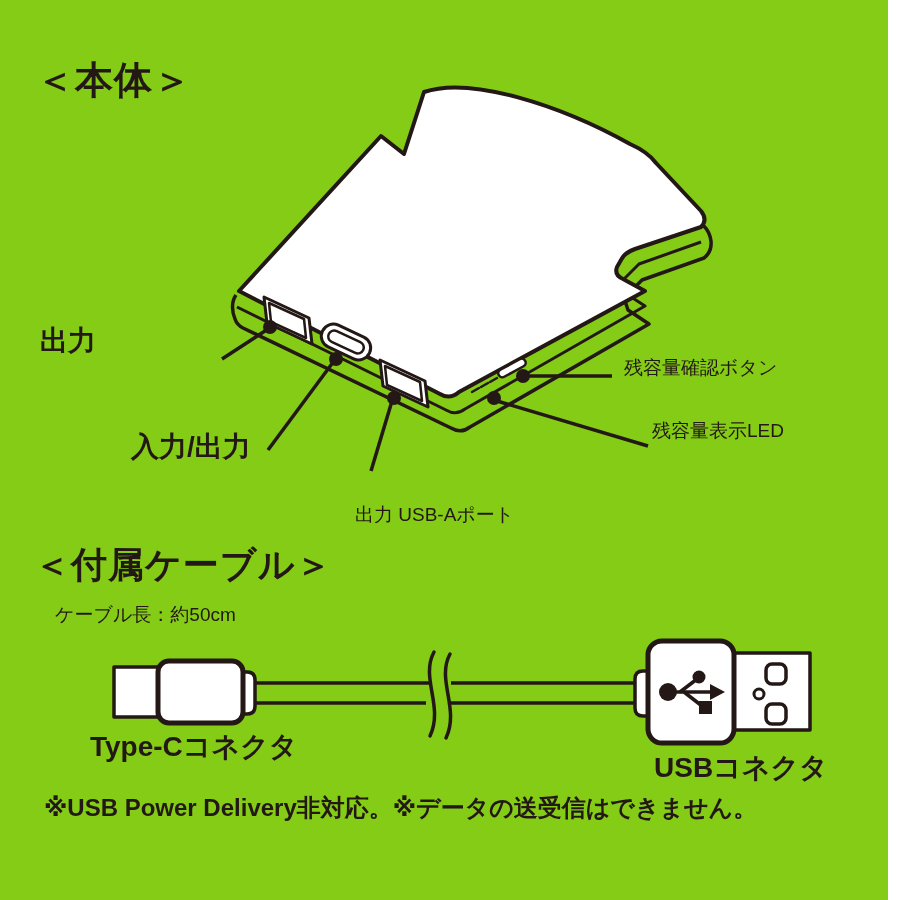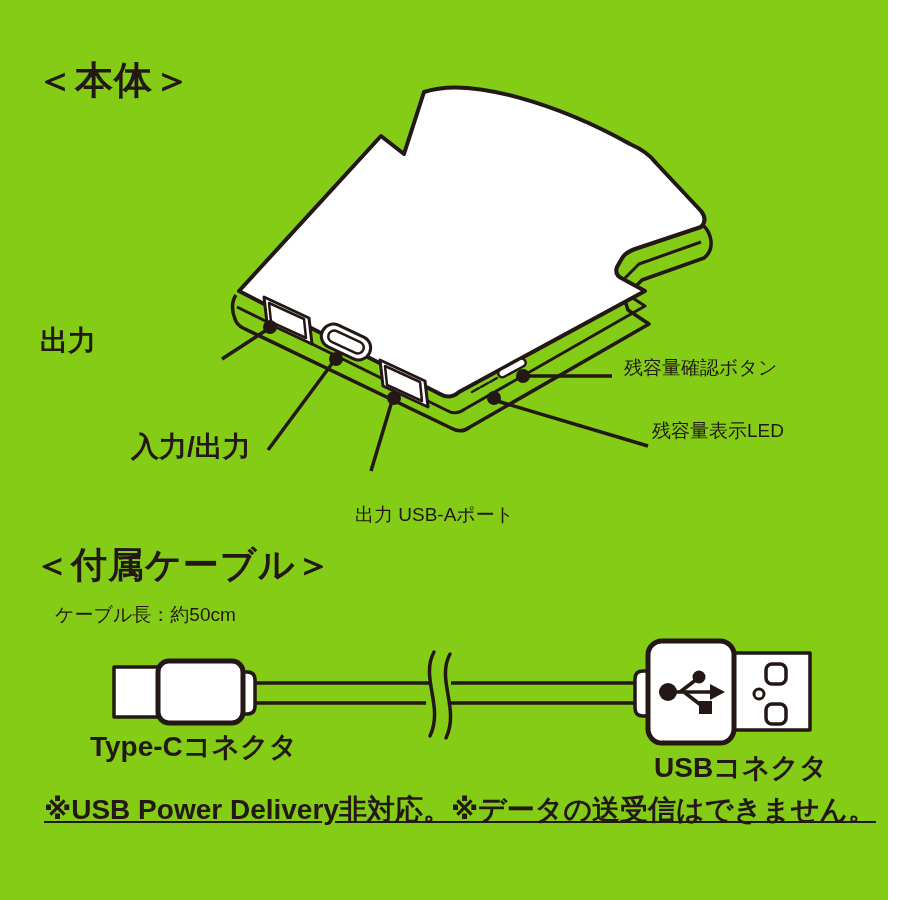--- a/index.html
+++ b/index.html
@@ -6,21 +6,21 @@
   .page{
     position:relative;width:888px;height:900px;background:#84cc16;overflow:hidden;
     font-family:"Liberation Sans","DejaVu Sans",sans-serif;color:#231815;
   }
   .art{position:absolute;left:0;top:0;width:900px;height:900px;}
   .txt{position:absolute;white-space:nowrap;line-height:1.16;}
   .h1{font-size:38px;font-weight:700;letter-spacing:1px;}
   .h2{font-size:36px;font-weight:700;letter-spacing:1px;}
   .lbl{font-size:28px;font-weight:700;}
   .lbl2{font-size:19px;font-weight:400;}
-  .note{font-size:28px;font-weight:600;text-decoration:underline;}
+  .note{font-size:24px;font-weight:600;}
 </style>
 </head>
 <body>
 
 <div class="page">
 
   <svg class="art" viewBox="0 0 900 900" fill="none" stroke="#231815" stroke-linejoin="round">
 
     <g>
 

